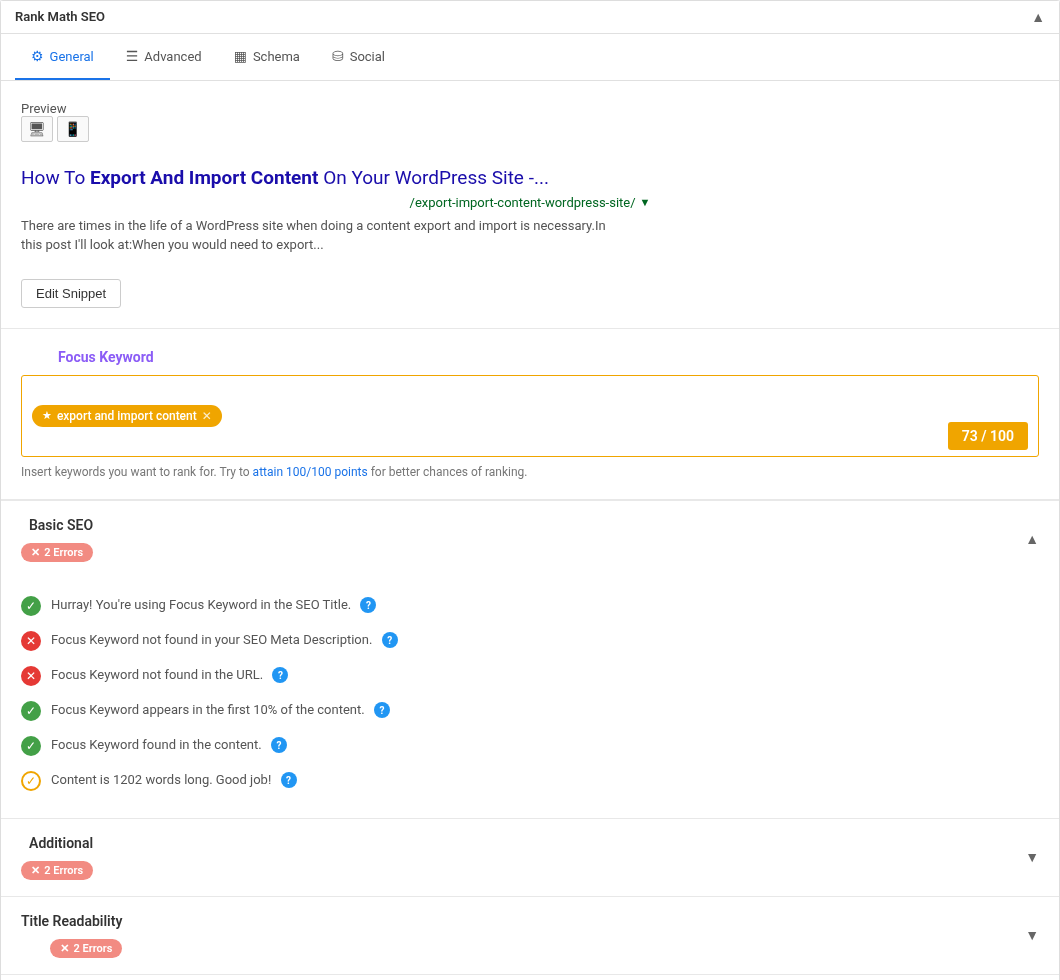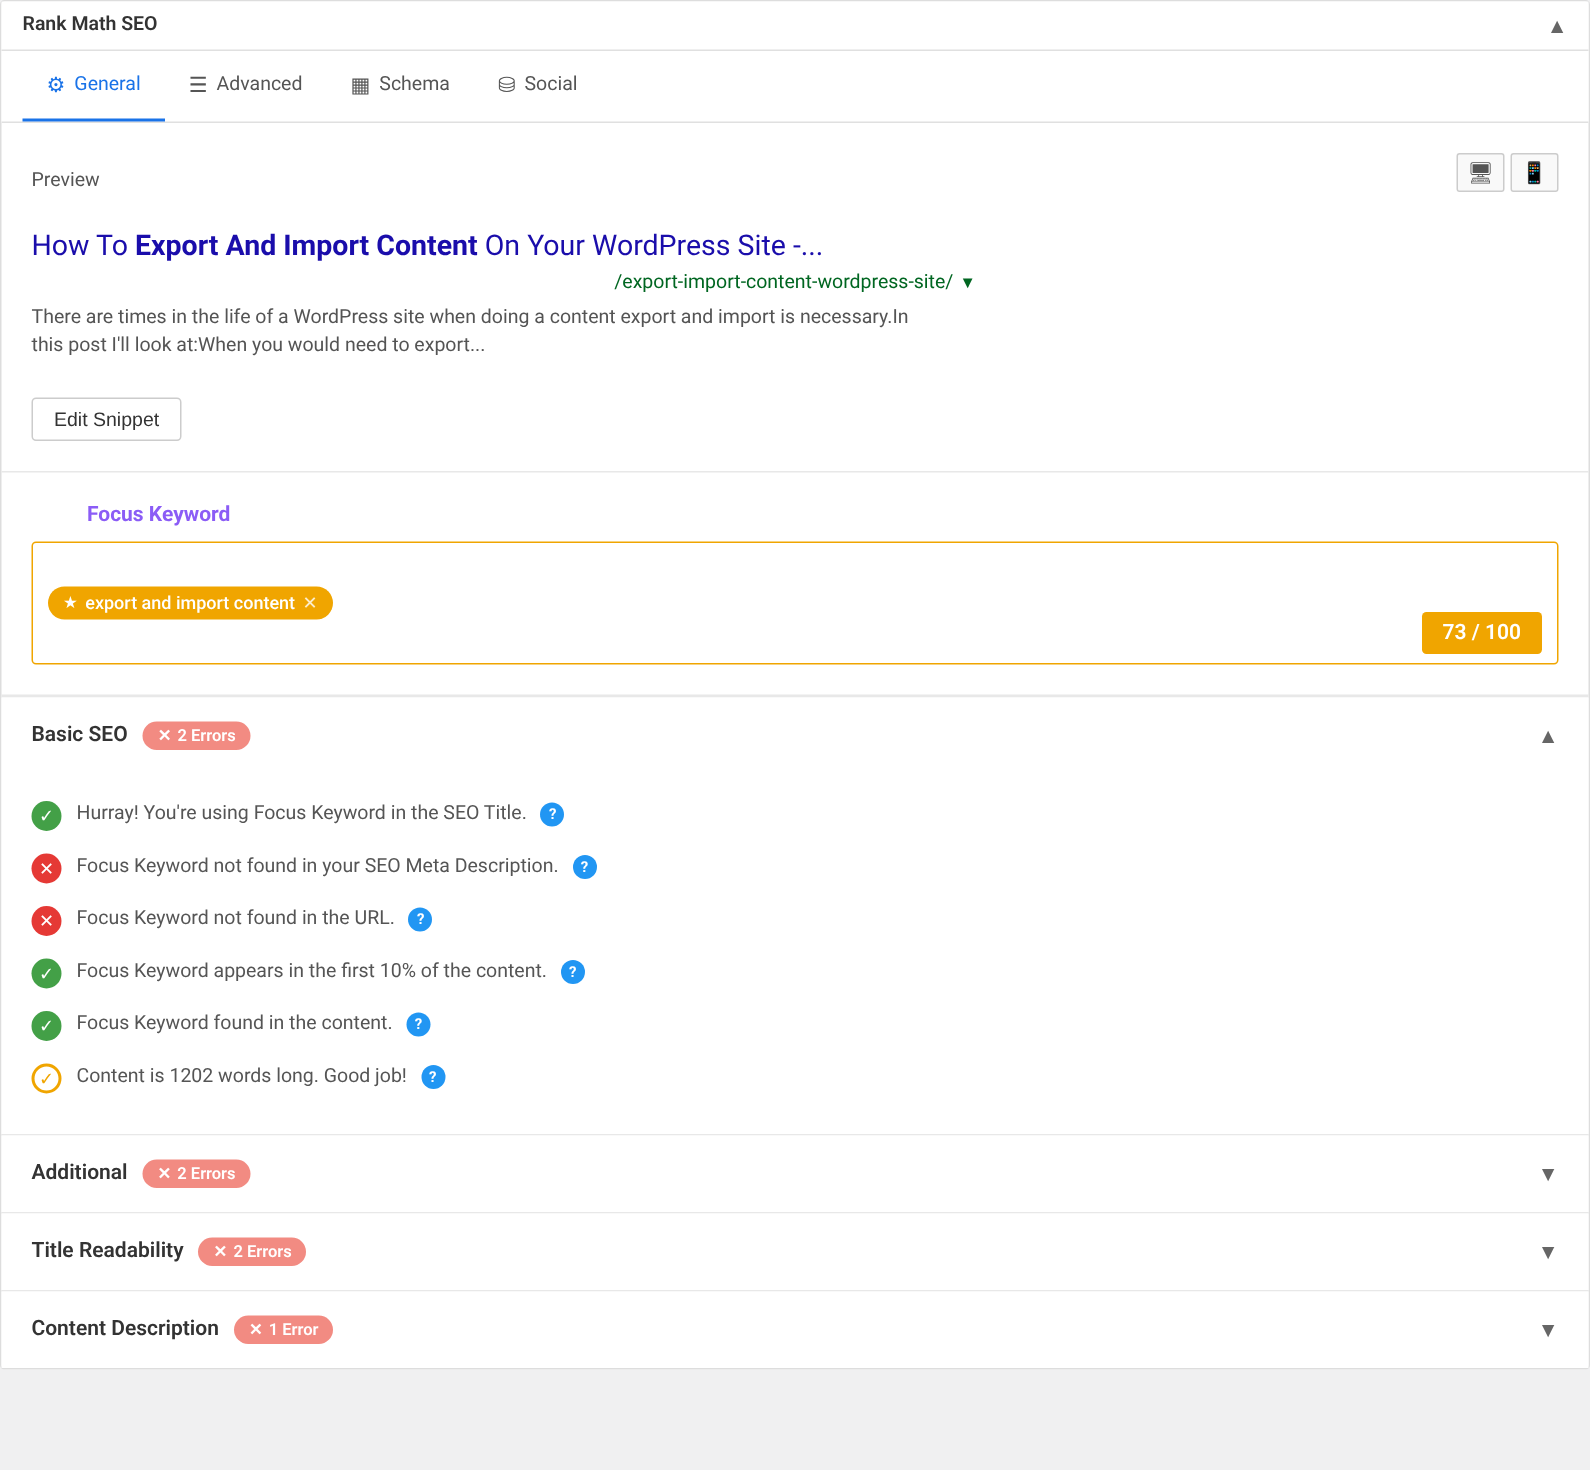--- a/index.html
+++ b/index.html
@@ -59,23 +59,24 @@
     }
     .tab-icon {
       font-size: 14px;
     }
     .preview-section {
       padding: 20px 20px 20px 20px;
       border-bottom: 1px solid #e8e8e8;
     }
     .preview-header {
       display: flex;
-      align-items: flex-end;
+      align-items: flex-start;
       justify-content: space-between;
       margin-bottom: 14px;
+      flex-direction: column;
     }
     .preview-label {
       font-size: 13px;
       color: #555;
     }
     .device-buttons {
       display: flex;
       gap: 4px;
     }
     .device-btn {
@@ -230,22 +231,23 @@
     .collapsible-header {
       display: flex;
       align-items: center;
       justify-content: space-between;
       padding: 16px 20px;
       cursor: pointer;
       background: #fff;
     }
     .collapsible-title-row {
       display: flex;
-      align-items: center;
+      align-items: flex-end;
       gap: 10px;
+      flex-direction: column;
     }
     .collapsible-title {
       font-size: 14px;
       font-weight: 600;
       color: #333;
     }
     .error-badge {
       display: inline-flex;
       align-items: center;
       gap: 4px;
@@ -363,20 +365,23 @@
   <div class="focus-keyword-section">
     <div class="section-label">Focus Keyword</div>
     <div class="keyword-input-wrap">
       <span class="keyword-tag">
         <span class="star">★</span>
         <span>export and import content</span>
         <span class="remove">✕</span>
       </span>
       <span class="keyword-score">73 / 100</span>
     </div>
+    <div class="keyword-hint">
+      <span>Insert keywords you want to rank for. Try to </span><a href="#">attain 100/100 points</a><span> for better chances of ranking.</span>
+    </div>
   </div>
 
   <div class="collapsible-section">
     <div class="collapsible-header">
       <div class="collapsible-title-row">
         <span class="collapsible-title">Basic SEO</span>
         <span class="error-badge">
           <span class="x">✕</span>
           <span>2 Errors</span>
         </span>

